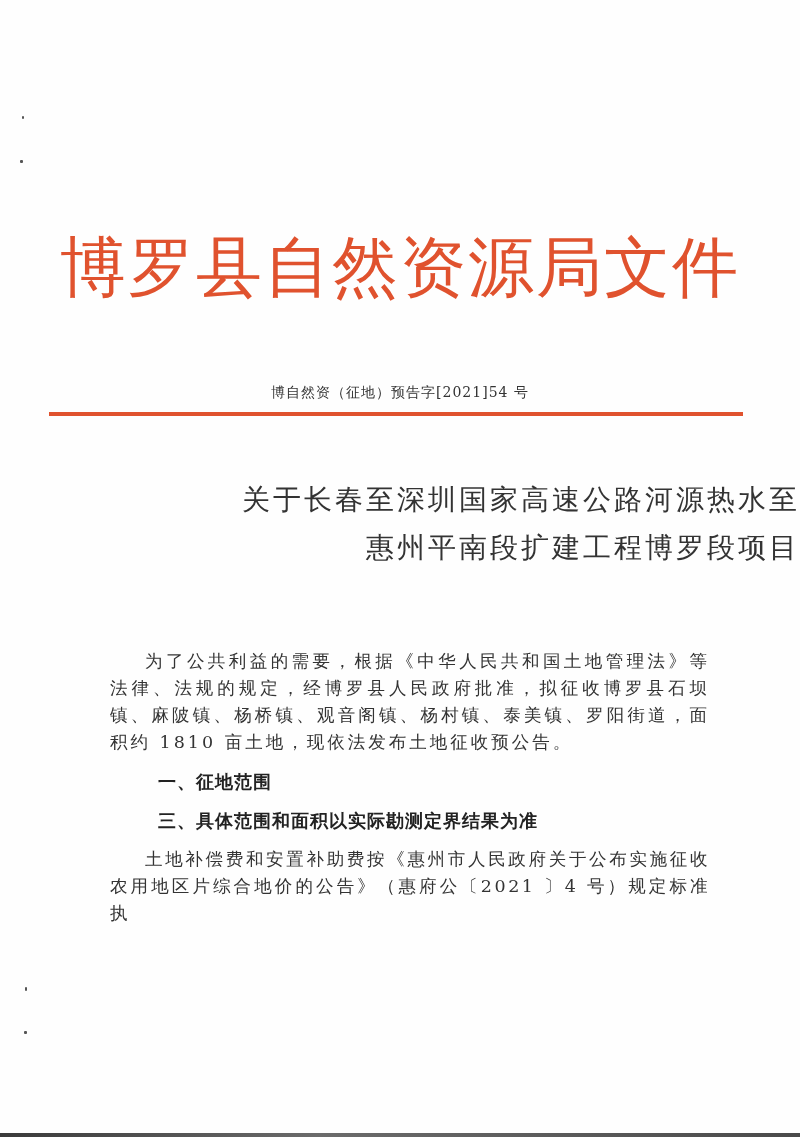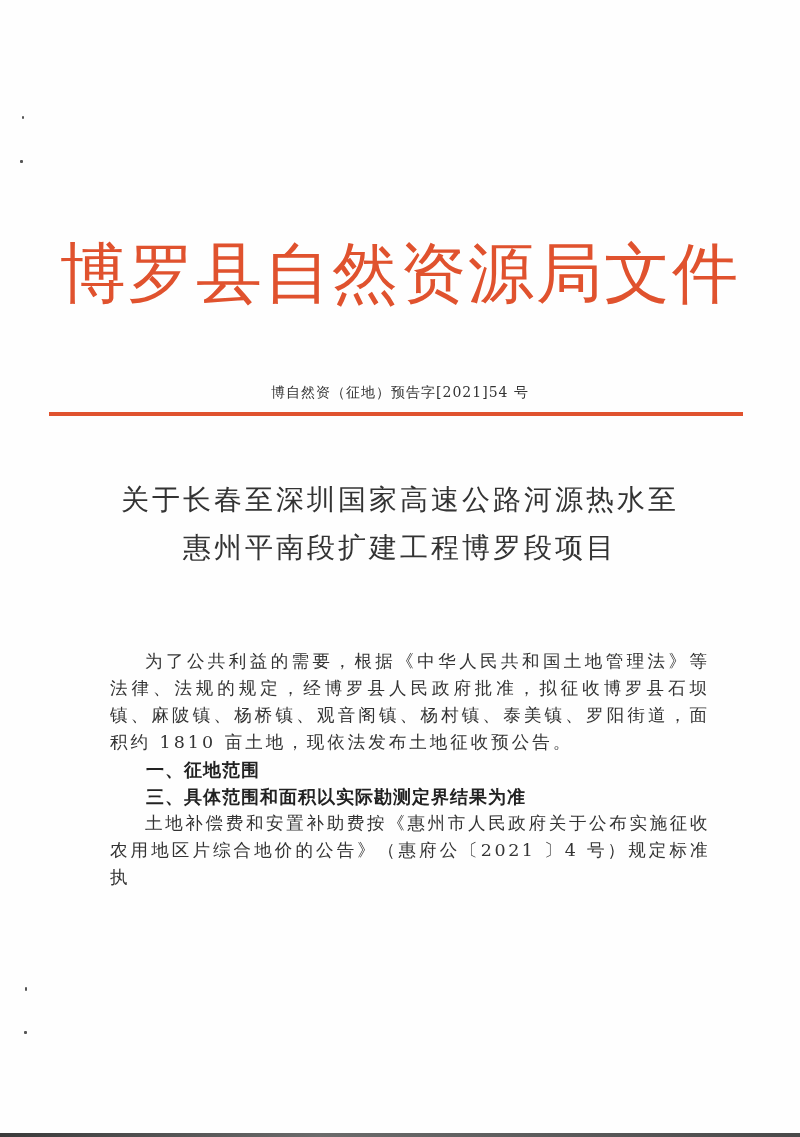--- a/index.html
+++ b/index.html
@@ -25,21 +25,21 @@
       position: absolute;
       background: #555;
       border-radius: 1px;
     }
     .masthead {
       position: absolute;
       left: 0;
       width: 800px;
       top: 228px;
       text-align: center;
-      font-family: Liberation Sans, sans-serif;
+      font-family: Liberation Mono, monospace;
       font-size: 66px;
       line-height: 90px;
       color: #e0522e;
       letter-spacing: 2px;
       font-weight: normal;
     }
     .doc-number {
       position: absolute;
       left: 0;
       width: 800px;
@@ -56,21 +56,21 @@
       top: 412px;
       width: 694px;
       height: 4px;
       background: #e0522e;
     }
     .title-block {
       position: absolute;
       left: 0;
       width: 800px;
       top: 476px;
-      text-align: center;
+      text-align: right;
     }
     .title-line {
       font-size: 28px;
       line-height: 48px;
       color: #333;
       letter-spacing: 3px;
       display: block;
     }
     .body-text {
       position: absolute;
@@ -85,21 +85,21 @@
     }
     .para {
       margin: 0;
       text-indent: 2em;
       letter-spacing: 3px;
     }
     .para.tight {
       letter-spacing: 2.5px;
     }
     .heading {
-      margin: 0;
+      margin: 12px;
       padding-left: 2em;
       font-family: "DejaVu Sans", "Liberation Sans", sans-serif;
       font-weight: bold;
       font-size: 18px;
       letter-spacing: 1px;
       color: #222;
     }
     .bottom-edge {
       position: absolute;
       left: 0;

